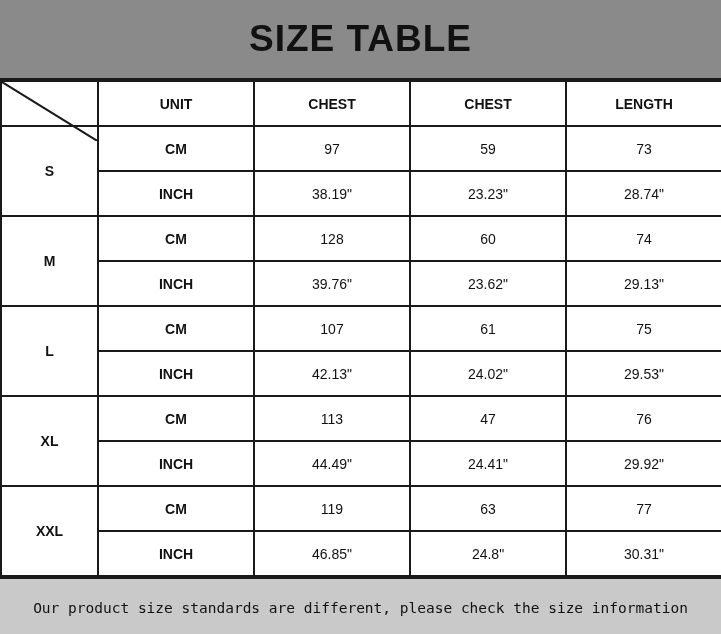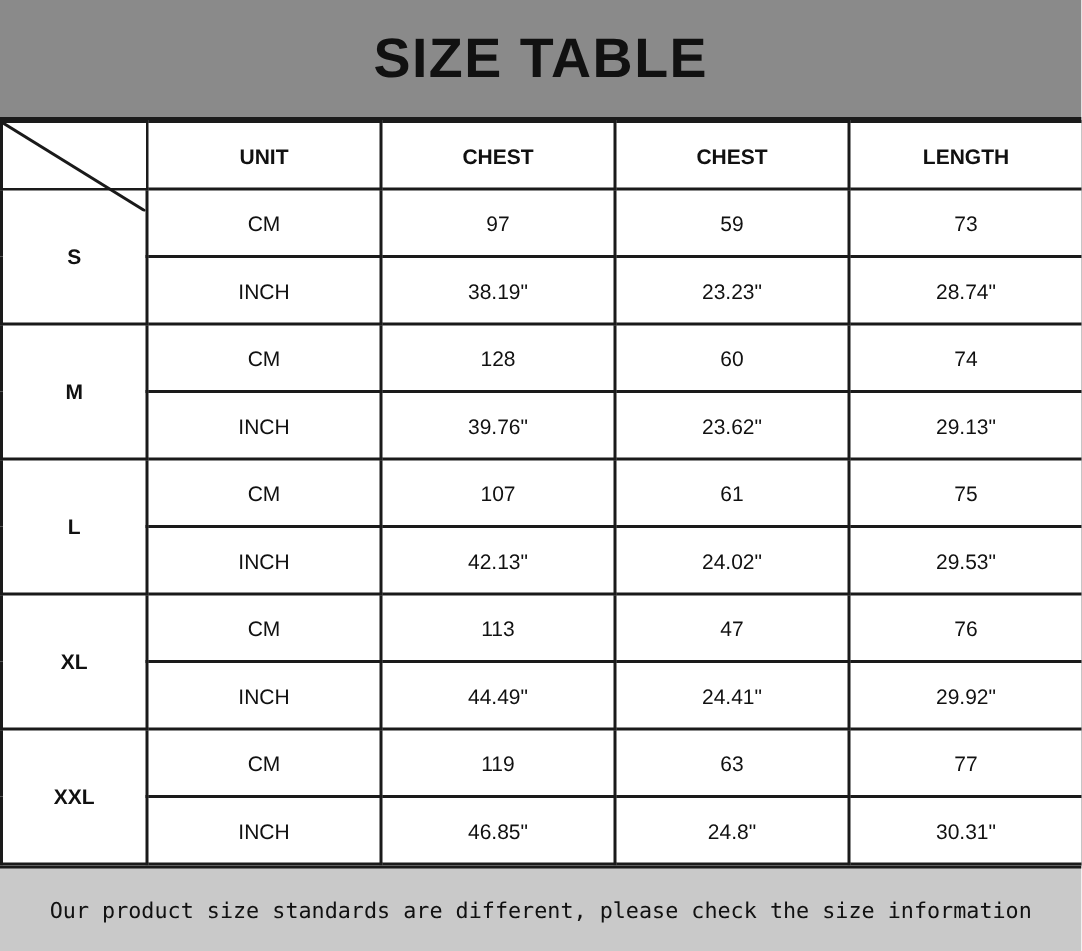--- a/index.html
+++ b/index.html
@@ -69,21 +69,21 @@
     font-weight: bold;
     font-size: 23px;
     height: 60px;
   }
   td.size-cell {
     background: #e3e3e3;
     font-weight: bold;
     font-size: 24px;
   }
   td.unit-cell {
-    font-weight: normal;
+    font-weight: bold;
     font-size: 22px;
     margin-left: 48px;
   }
   td.val {
     font-size: 22px;
   }
   .footer {
     background: #c9c9c9;
     border-top: 2px solid #1a1a1a;
     border-bottom: 2px solid #1a1a1a;

